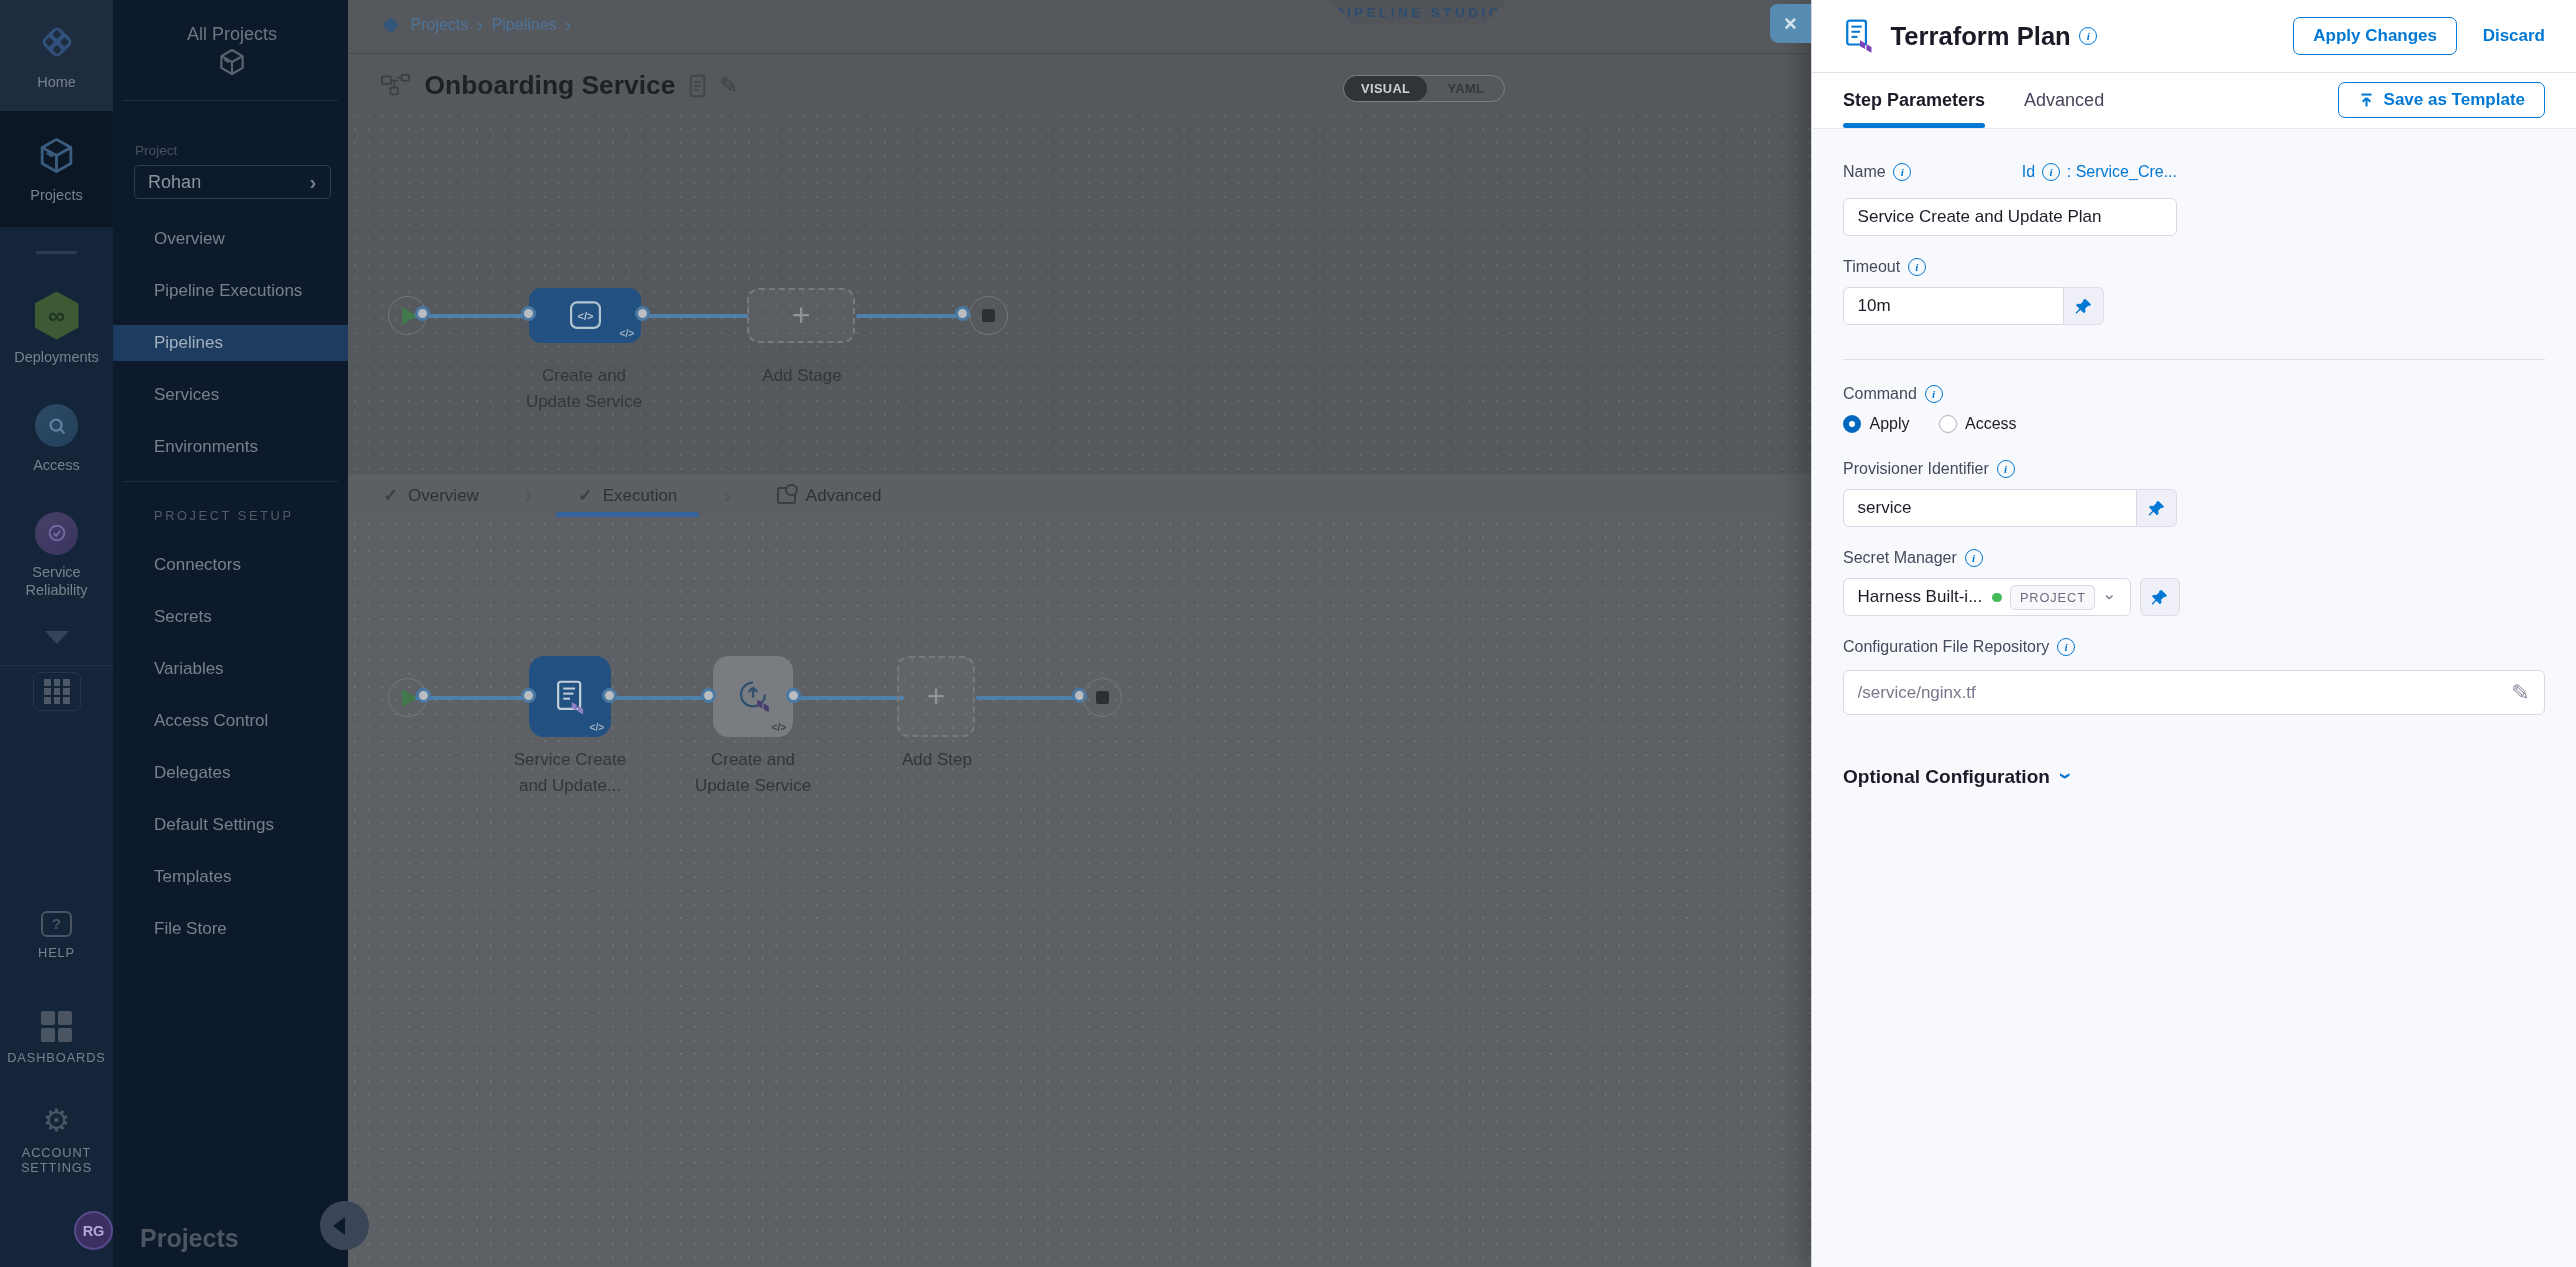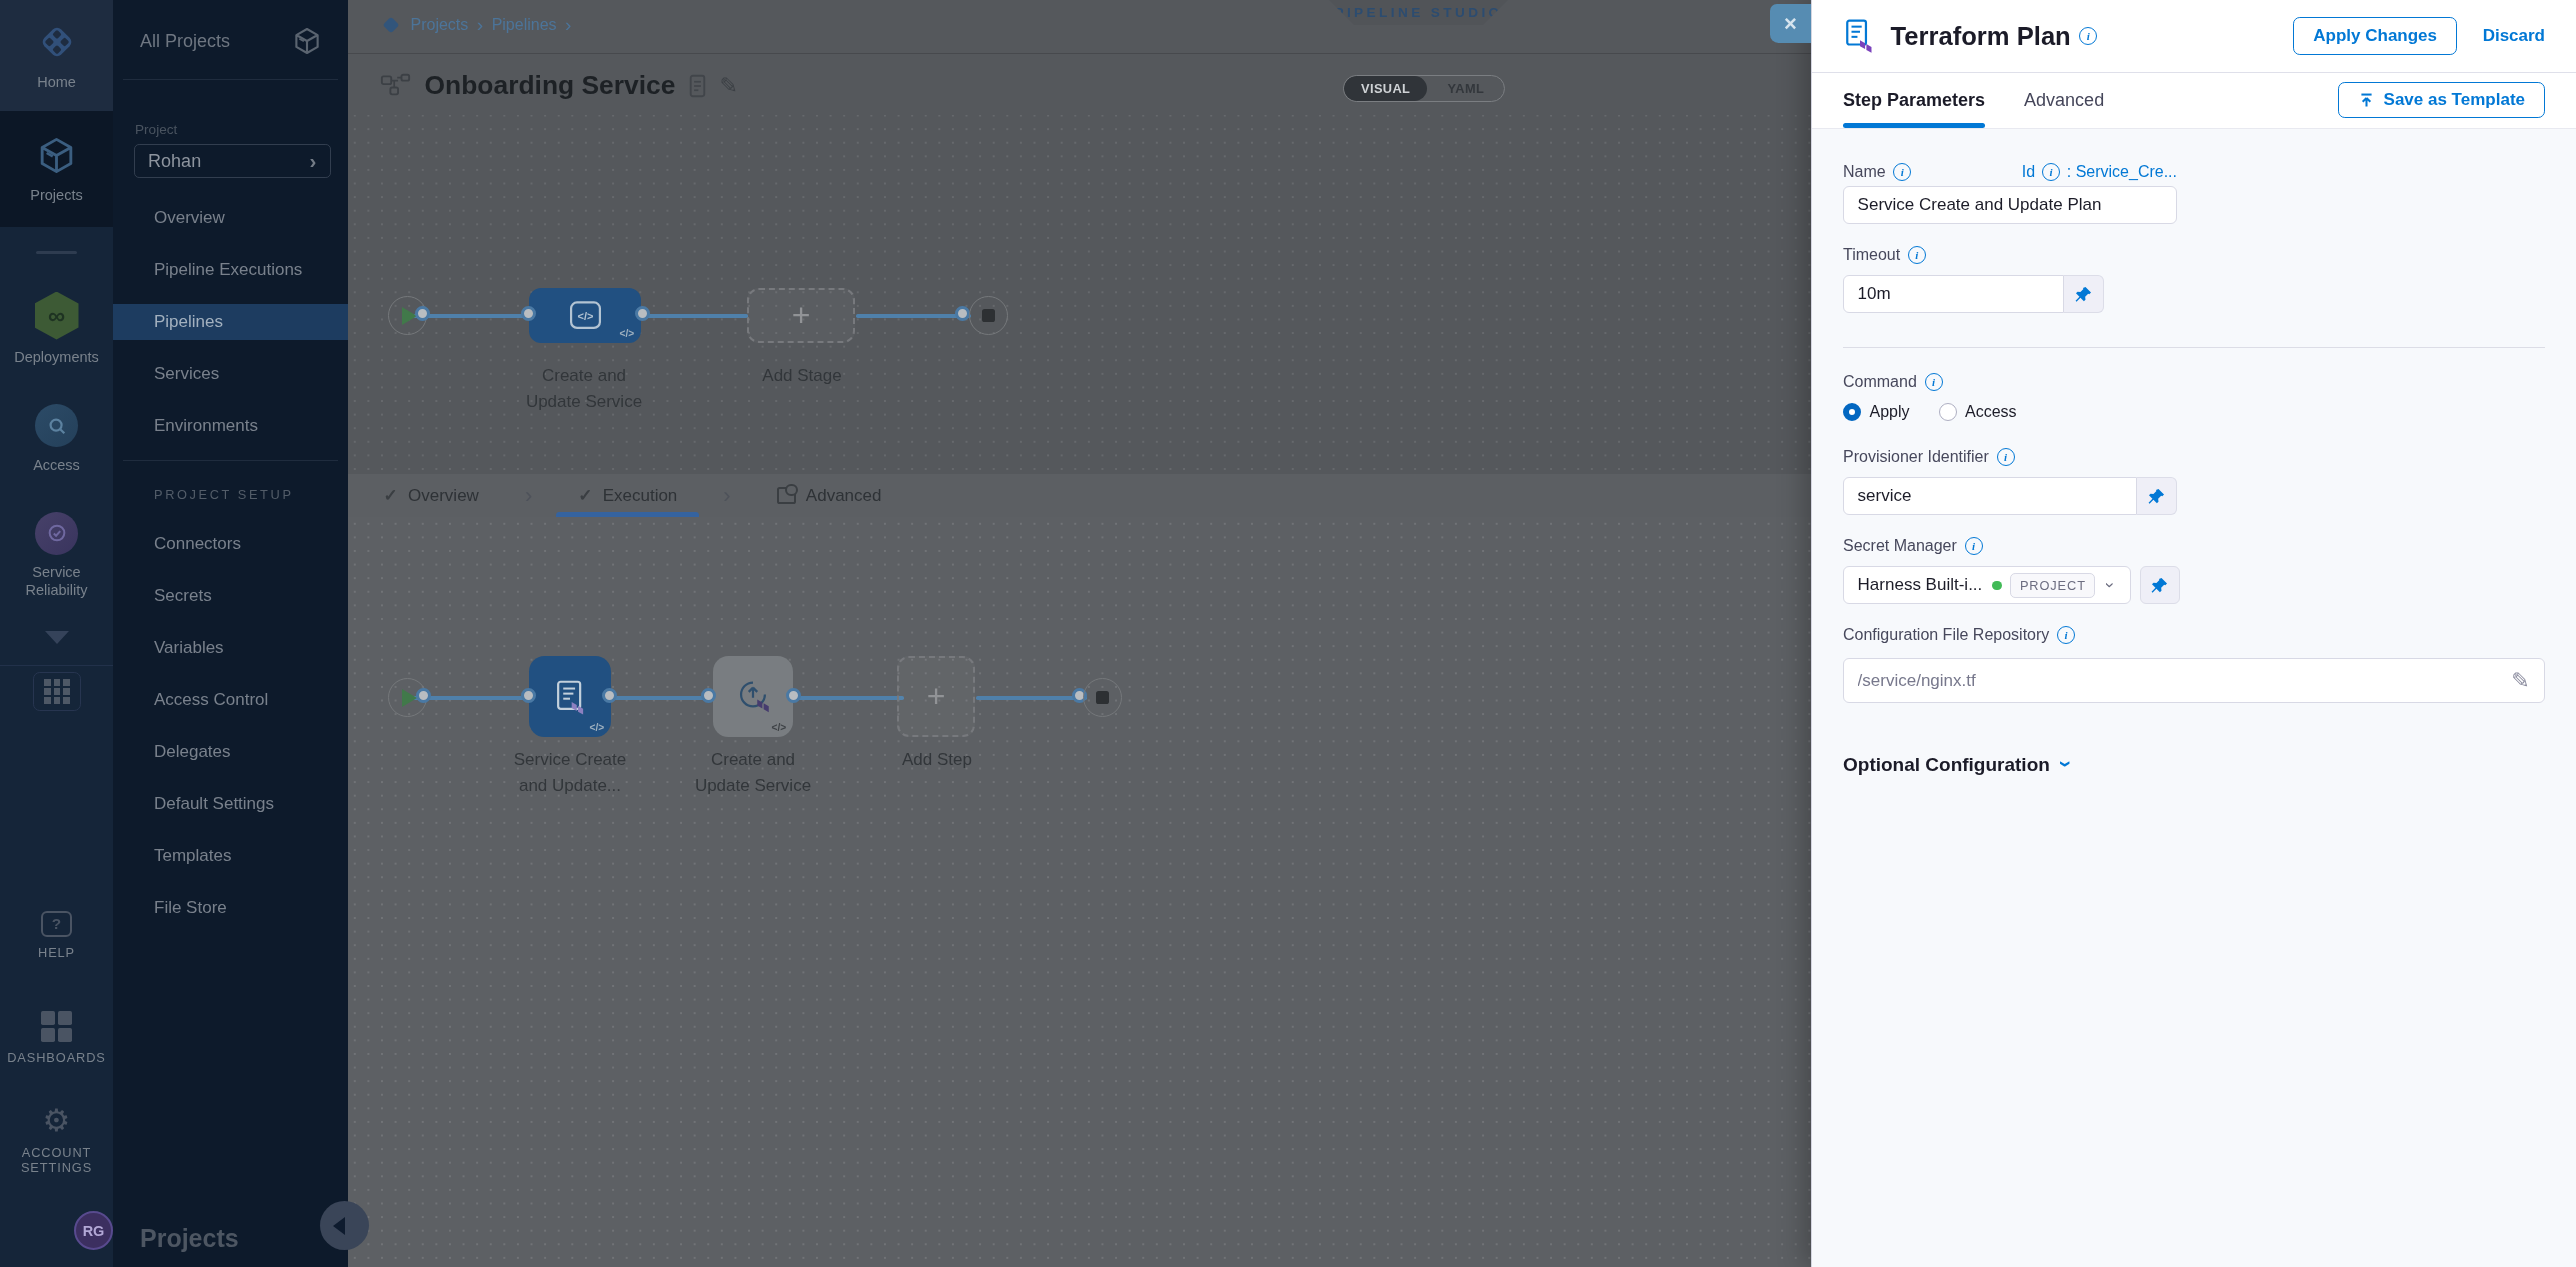--- a/index.html
+++ b/index.html
@@ -33,21 +33,21 @@
   .help-ic { width:31px; height:25.6px; border:2.6px solid #4a5463; border-radius:6px; color:#4a5463;
              font-weight:bold; font-size:15.4px; display:flex; align-items:center; justify-content:center; }
   .dash-ic { display:grid; grid-template-columns:13.6px 13.6px; grid-gap:3.4px; }
   .dash-ic span { width:13.6px; height:13.6px; background:#4a5463; border-radius:1.7px; }
   .gear-ic { color:#4a5463; font-size:31px; line-height:1; }
   .avatar { width:39px; height:39px; border-radius:50%; background:#3c2f60; border:2.6px solid #584a8e;
             color:#b3a8d6; font-size:14.5px; font-weight:bold; display:flex; align-items:center; justify-content:center; }
 
   
   .sidebar { width:235px; flex:0 0 235px; height:100%; background:#0d1a2b; position:relative; z-index:4; color:#79818c; }
-  .sb-header { display:flex; align-items:center; justify-content:space-between; padding:24px 24px 0 27px; }
+  .sb-header { display:flex; align-items:center; justify-content:space-between; padding:24px 24px 0 27px;flex-direction:column; }
   .sb-header-title { font-size:18px; color:#6e7681; }
   .sb-divider { height:0.9px; background:#1f2c3e; margin:20.5px 10.2px 0; }
   .sb-project-label { font-size:13.6px; color:#49535f; margin:43px 0 6.8px 22px; }
   .sb-select { margin:0 17px 0 20.5px; height:34px; border:1.3px solid #323e4f; border-radius:5.1px;
                display:flex; align-items:center; justify-content:space-between; padding:0 13.6px; }
   .sb-select-value { color:#8d949e; font-size:18px; }
   .sb-chevron { color:#737b86; font-size:20.5px; font-weight:bold; }
   .sb-nav { margin-top:22px; }
   .sb-item { height:36px; display:flex; align-items:center; padding-left:41px; font-size:17px; color:#79818c; margin-bottom:16px; }
   .sb-item.selected { background:#1d3c60; color:#a3b1bf; }
@@ -141,21 +141,21 @@
   .ptab.active { color:#1b1b28; font-weight:bold; }
   .ptab.inactive { color:#45465a; }
   .ptab.active::after { content:""; position:absolute; left:0; right:0; bottom:0; height:5.1px; background:#0278d5; border-radius:3.4px; }
   .save-tpl { position:absolute; right:31px; top:9.4px; height:36px; }
   .panel-form { flex:1; background:#f7f9fc; padding:34px 31px 0; border-top:0.9px solid #e8e9f0; }
   .form-label { color:#47485c; font-size:16px; display:flex; align-items:center; gap:7.7px; }
   .label-row-name { display:flex; justify-content:space-between; width:334px; }
   .id-link { color:#0278d5; font-size:16px; display:flex; align-items:center; gap:6.8px; }
   .text-input { height:38px; border:1.3px solid #d8d9e5; border-radius:6px; background:#fff; color:#1c1c28;
                 font-size:17px; padding:0 13.6px; font-family:"Liberation Sans", sans-serif; outline:none; }
-  .name-input { width:334px; margin-top:5px; display:block; }
+  .name-input { width:334px; margin-top:17px; display:block; }
   .input-group { display:flex; margin-top:11px; width:261px; }
   .input-group .text-input { flex:1; min-width:0; border-radius:6px 0 0 6px; }
   .pin-cap { width:40px; border:1.3px solid #dcdde8; border-left:none; border-radius:0 6px 6px 0;
              background:#efeff7; display:flex; align-items:center; justify-content:center; }
   .pin-btn { width:40px; height:38px; border:1.3px solid #dcdde8; border-radius:6px; background:#efeff7;
              display:flex; align-items:center; justify-content:center; margin-left:8.5px; }
   .form-divider { height:0.9px; background:#dcdde6; margin:34px 0 25.6px; }
   .radio-row { display:flex; align-items:center; gap:29px; margin-top:12px; }
   .radio { display:flex; align-items:center; gap:8.5px; font-size:16px; color:#1c1c28; }
   .radio-dot { width:18px; height:18px; border-radius:50%; }

